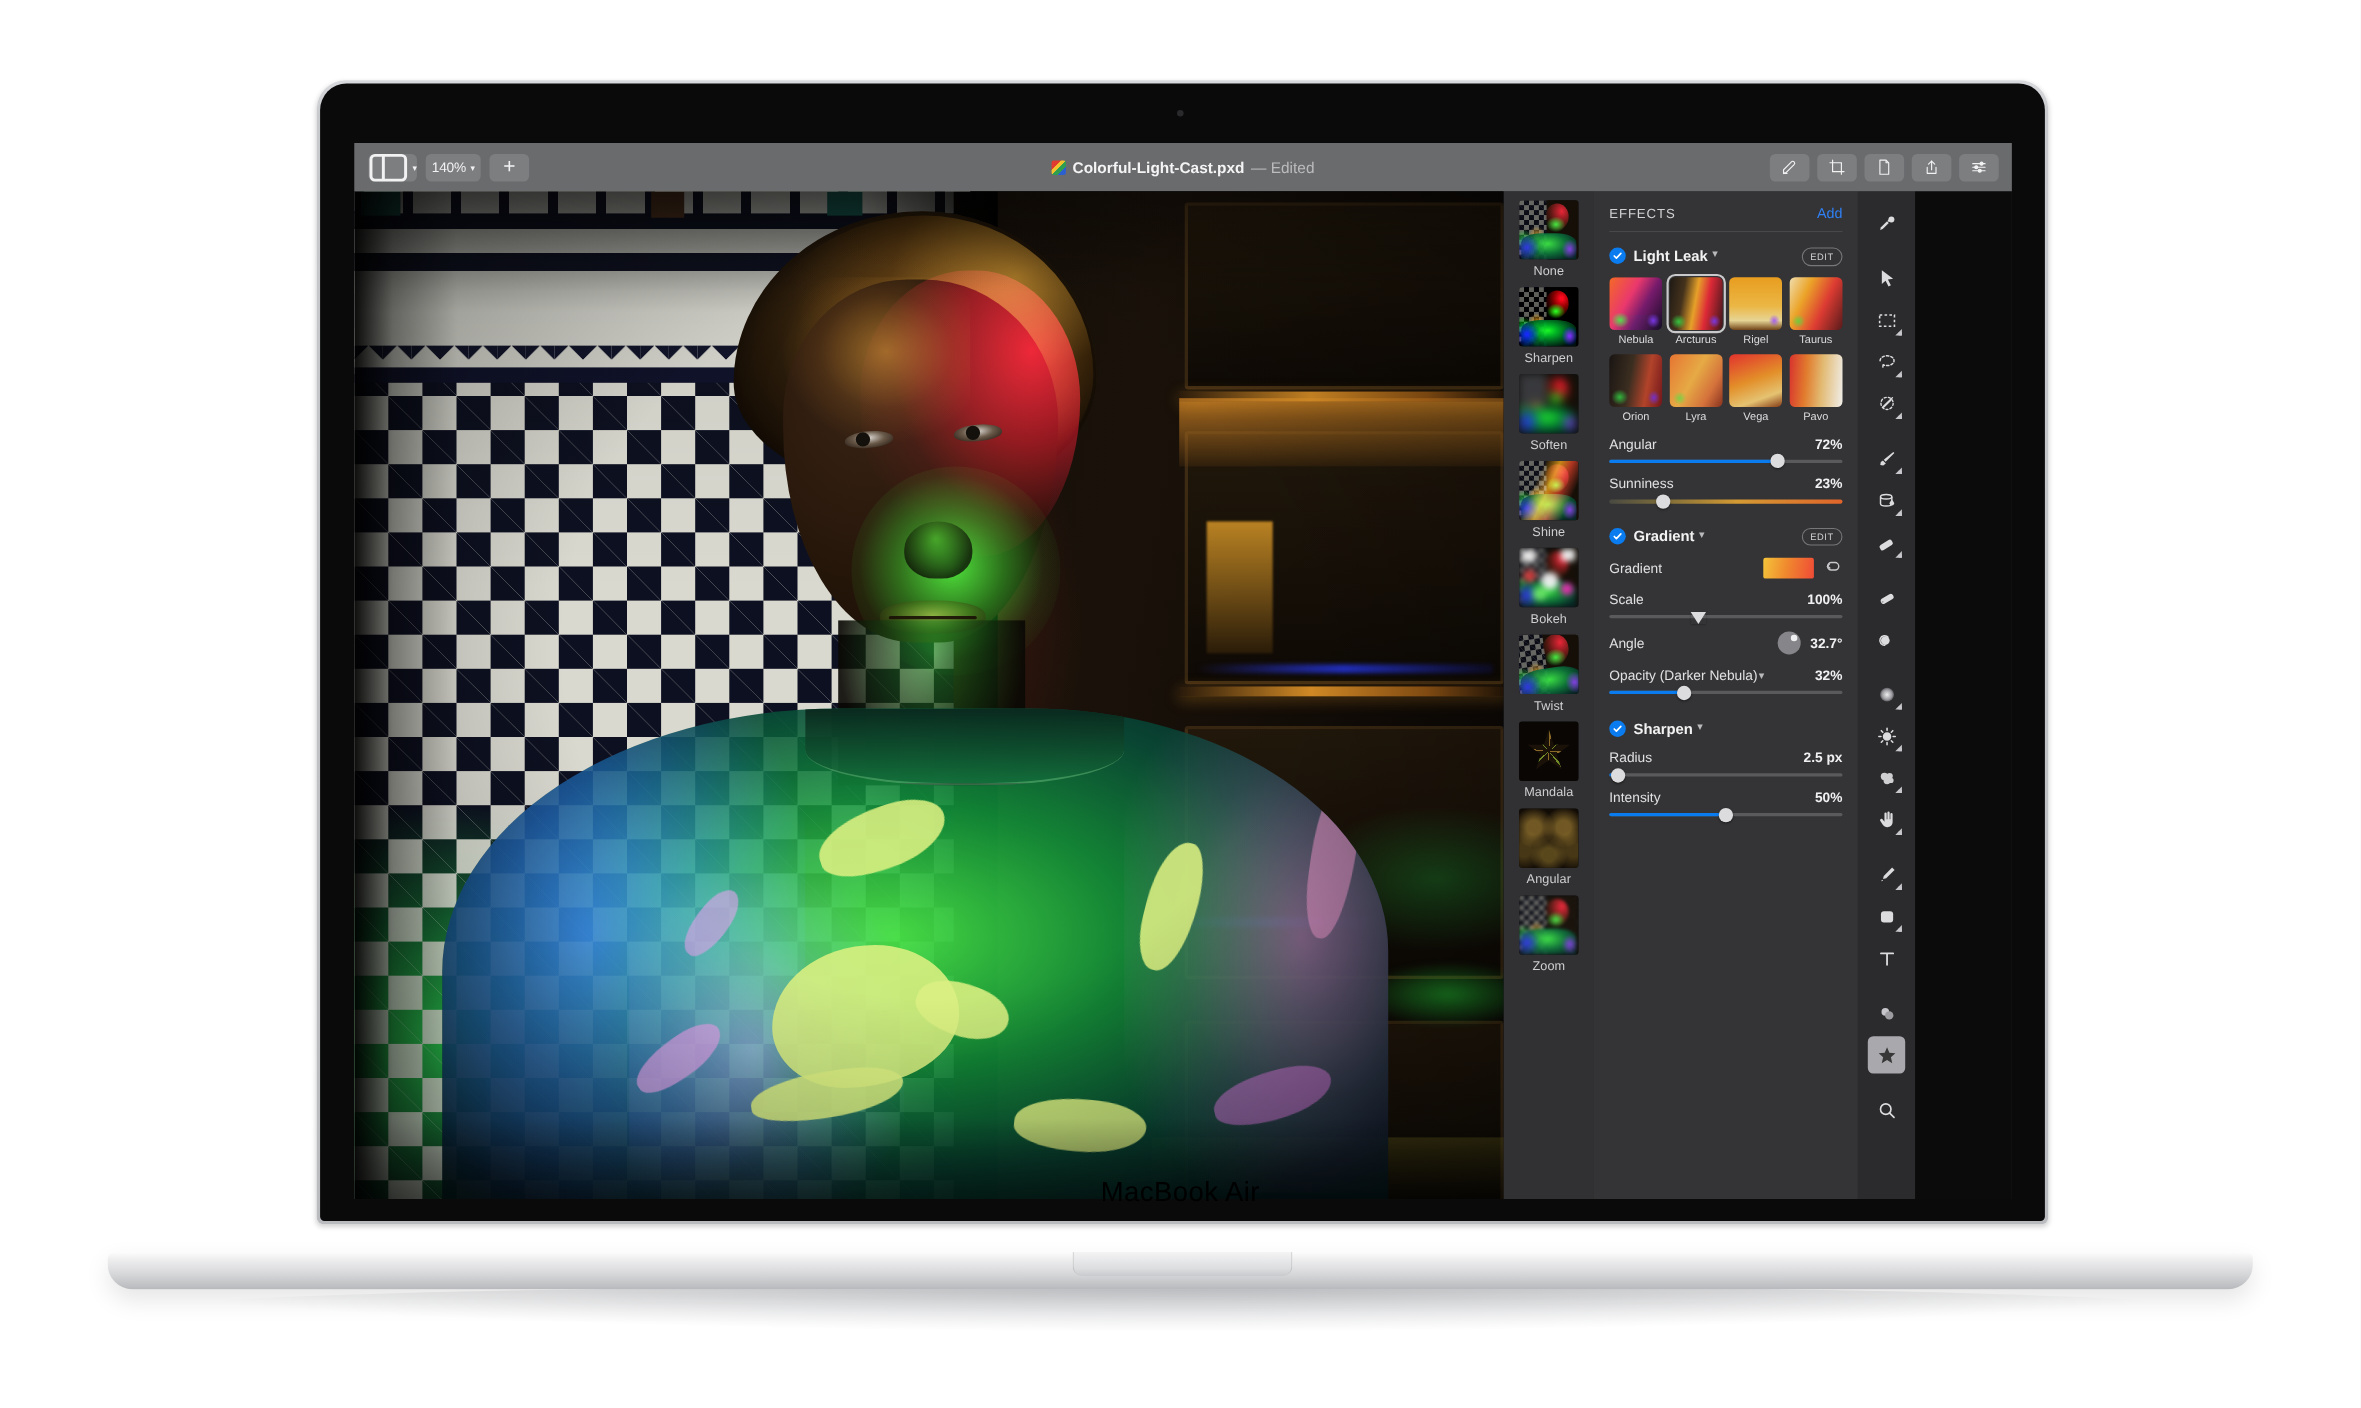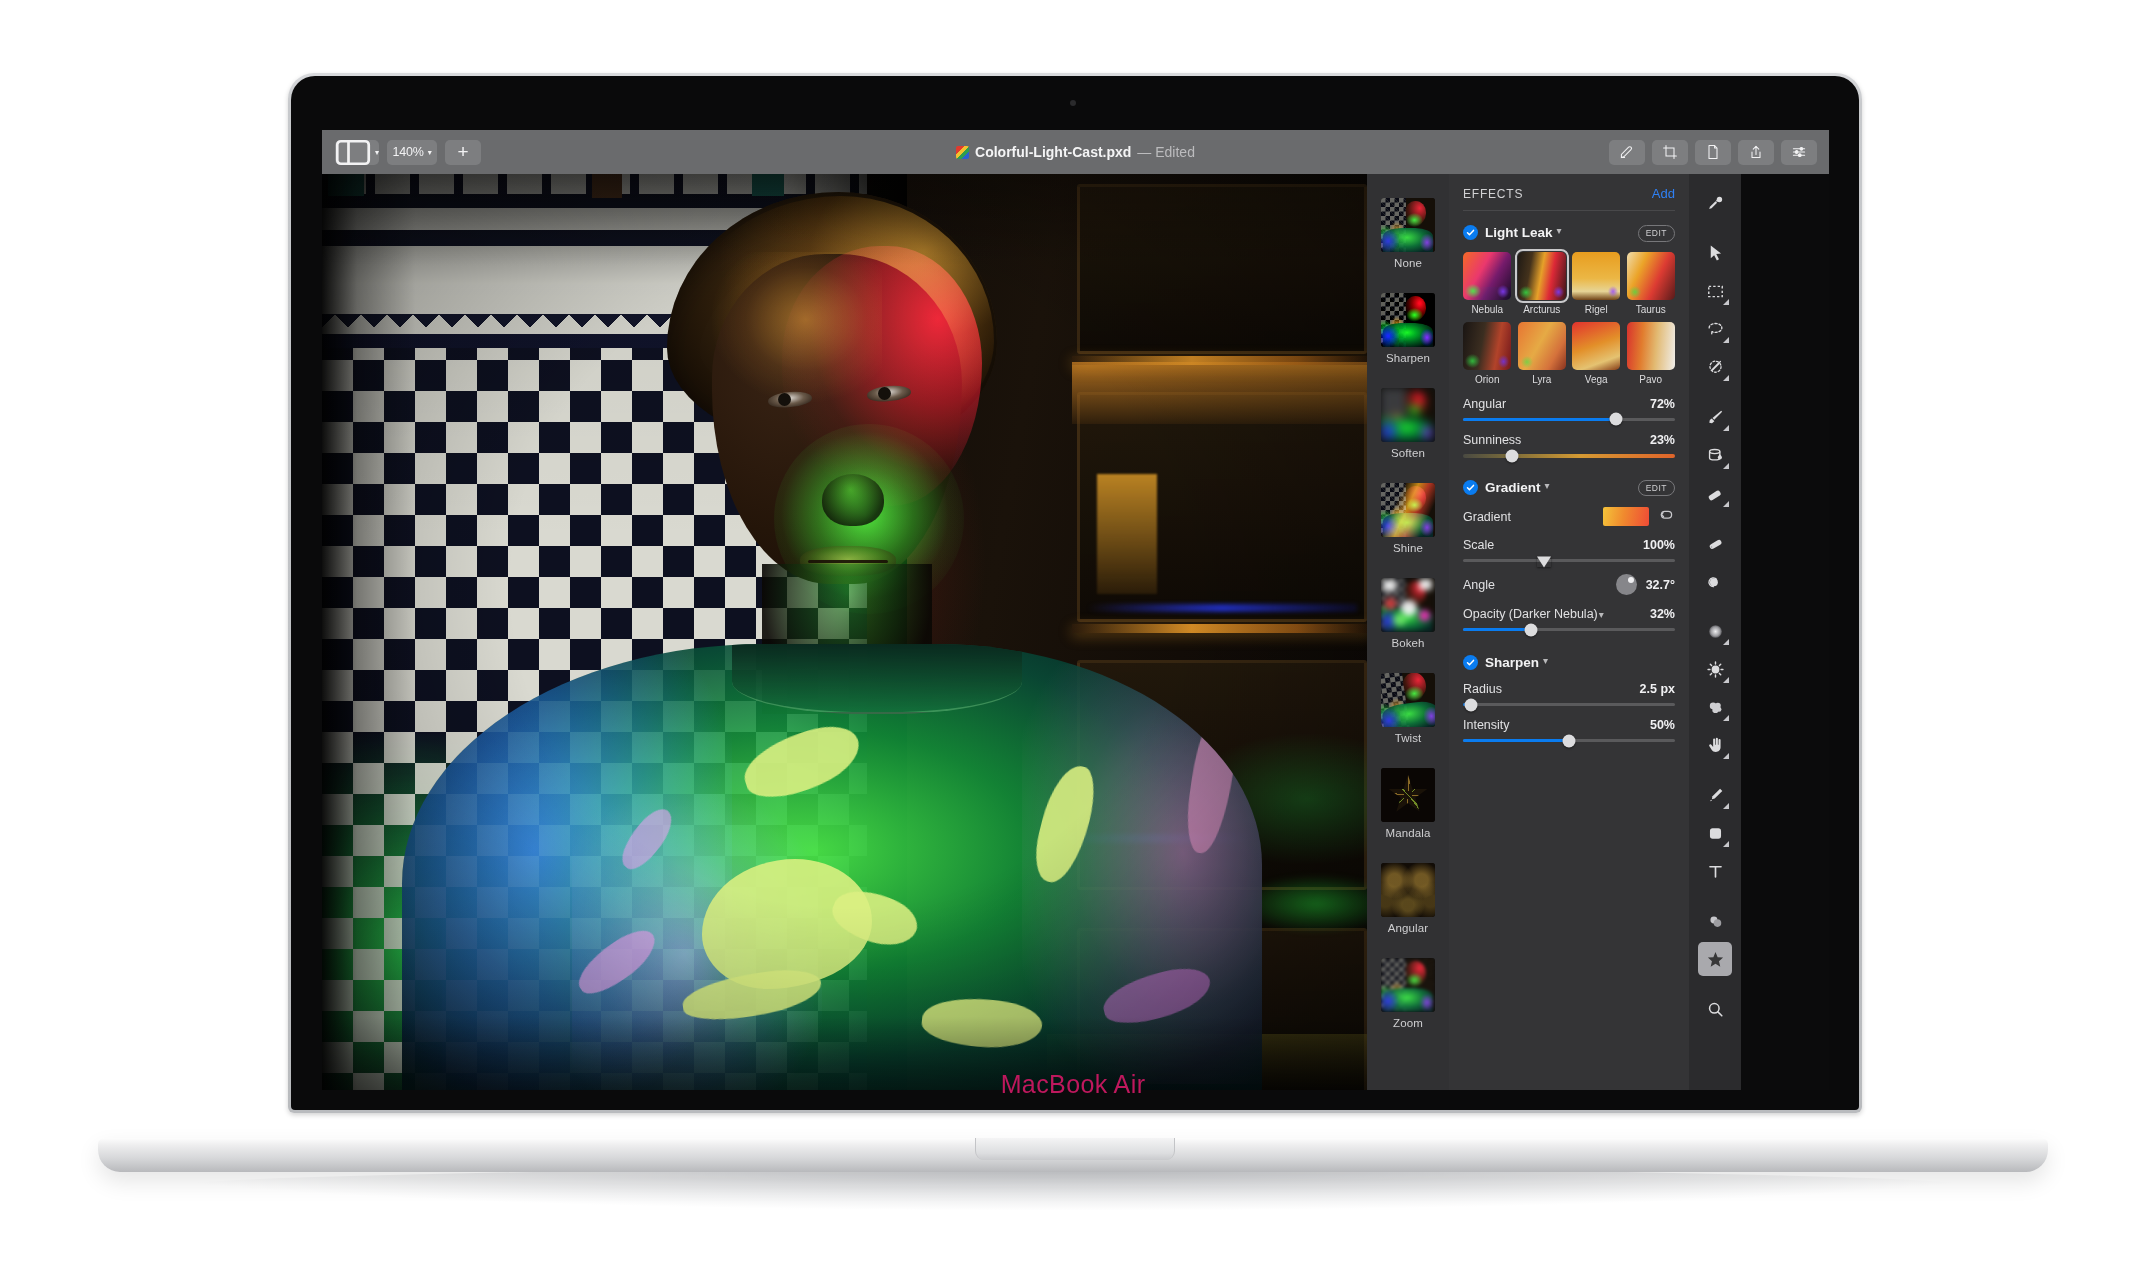--- a/index.html
+++ b/index.html
@@ -29,21 +29,21 @@
     border-radius: 24px 24px 4px 4px;
     background: #0a0a0b;
   }
   #camera-dot {
     position: absolute; left: 1070px; top: 100px;
     width: 6px; height: 6px; border-radius: 50%;
     background: #2a2a2c;
   }
   #macbook-label {
     position: absolute; left: 0; top: 1070px; width: 2146px;
-    text-align: center; color: #be185d;
+    text-align: center; color: #000000;
     font-size: 25px; letter-spacing: .4px;
   }
   #laptop-base {
     position: absolute; left: 98px; top: 1138px;
     width: 1950px; height: 34px;
     background: linear-gradient(180deg,#fdfdfd 0%,#ededee 22%,#d6d7d9 60%,#b8b9bc 100%);
     border-radius: 6px 6px 22px 22px;
     box-shadow: 0 10px 22px rgba(0,0,0,.10);
   }
   #laptop-base-shadow {
@@ -355,21 +355,21 @@
   }
 
   
   #presets {
     position: absolute; left: 1045px; top: 44px;
     width: 82px; height: 916px;
     background: #313133;
     overflow: hidden;
   }
   .preset {
-    width: 82px; padding-top: 24px;
+    width: 82px; padding-top: 8px;
     display: flex; flex-direction: column; align-items: center;
     cursor: pointer;
   }
   .preset-thumb {
     width: 54px; height: 54px; border-radius: 3px; overflow: hidden;
     position: relative; background: #101010;
   }
   .preset-label {
     margin-top: 5px; font-size: 11.5px; color: #cfcfd1; letter-spacing: .1px;
   }

